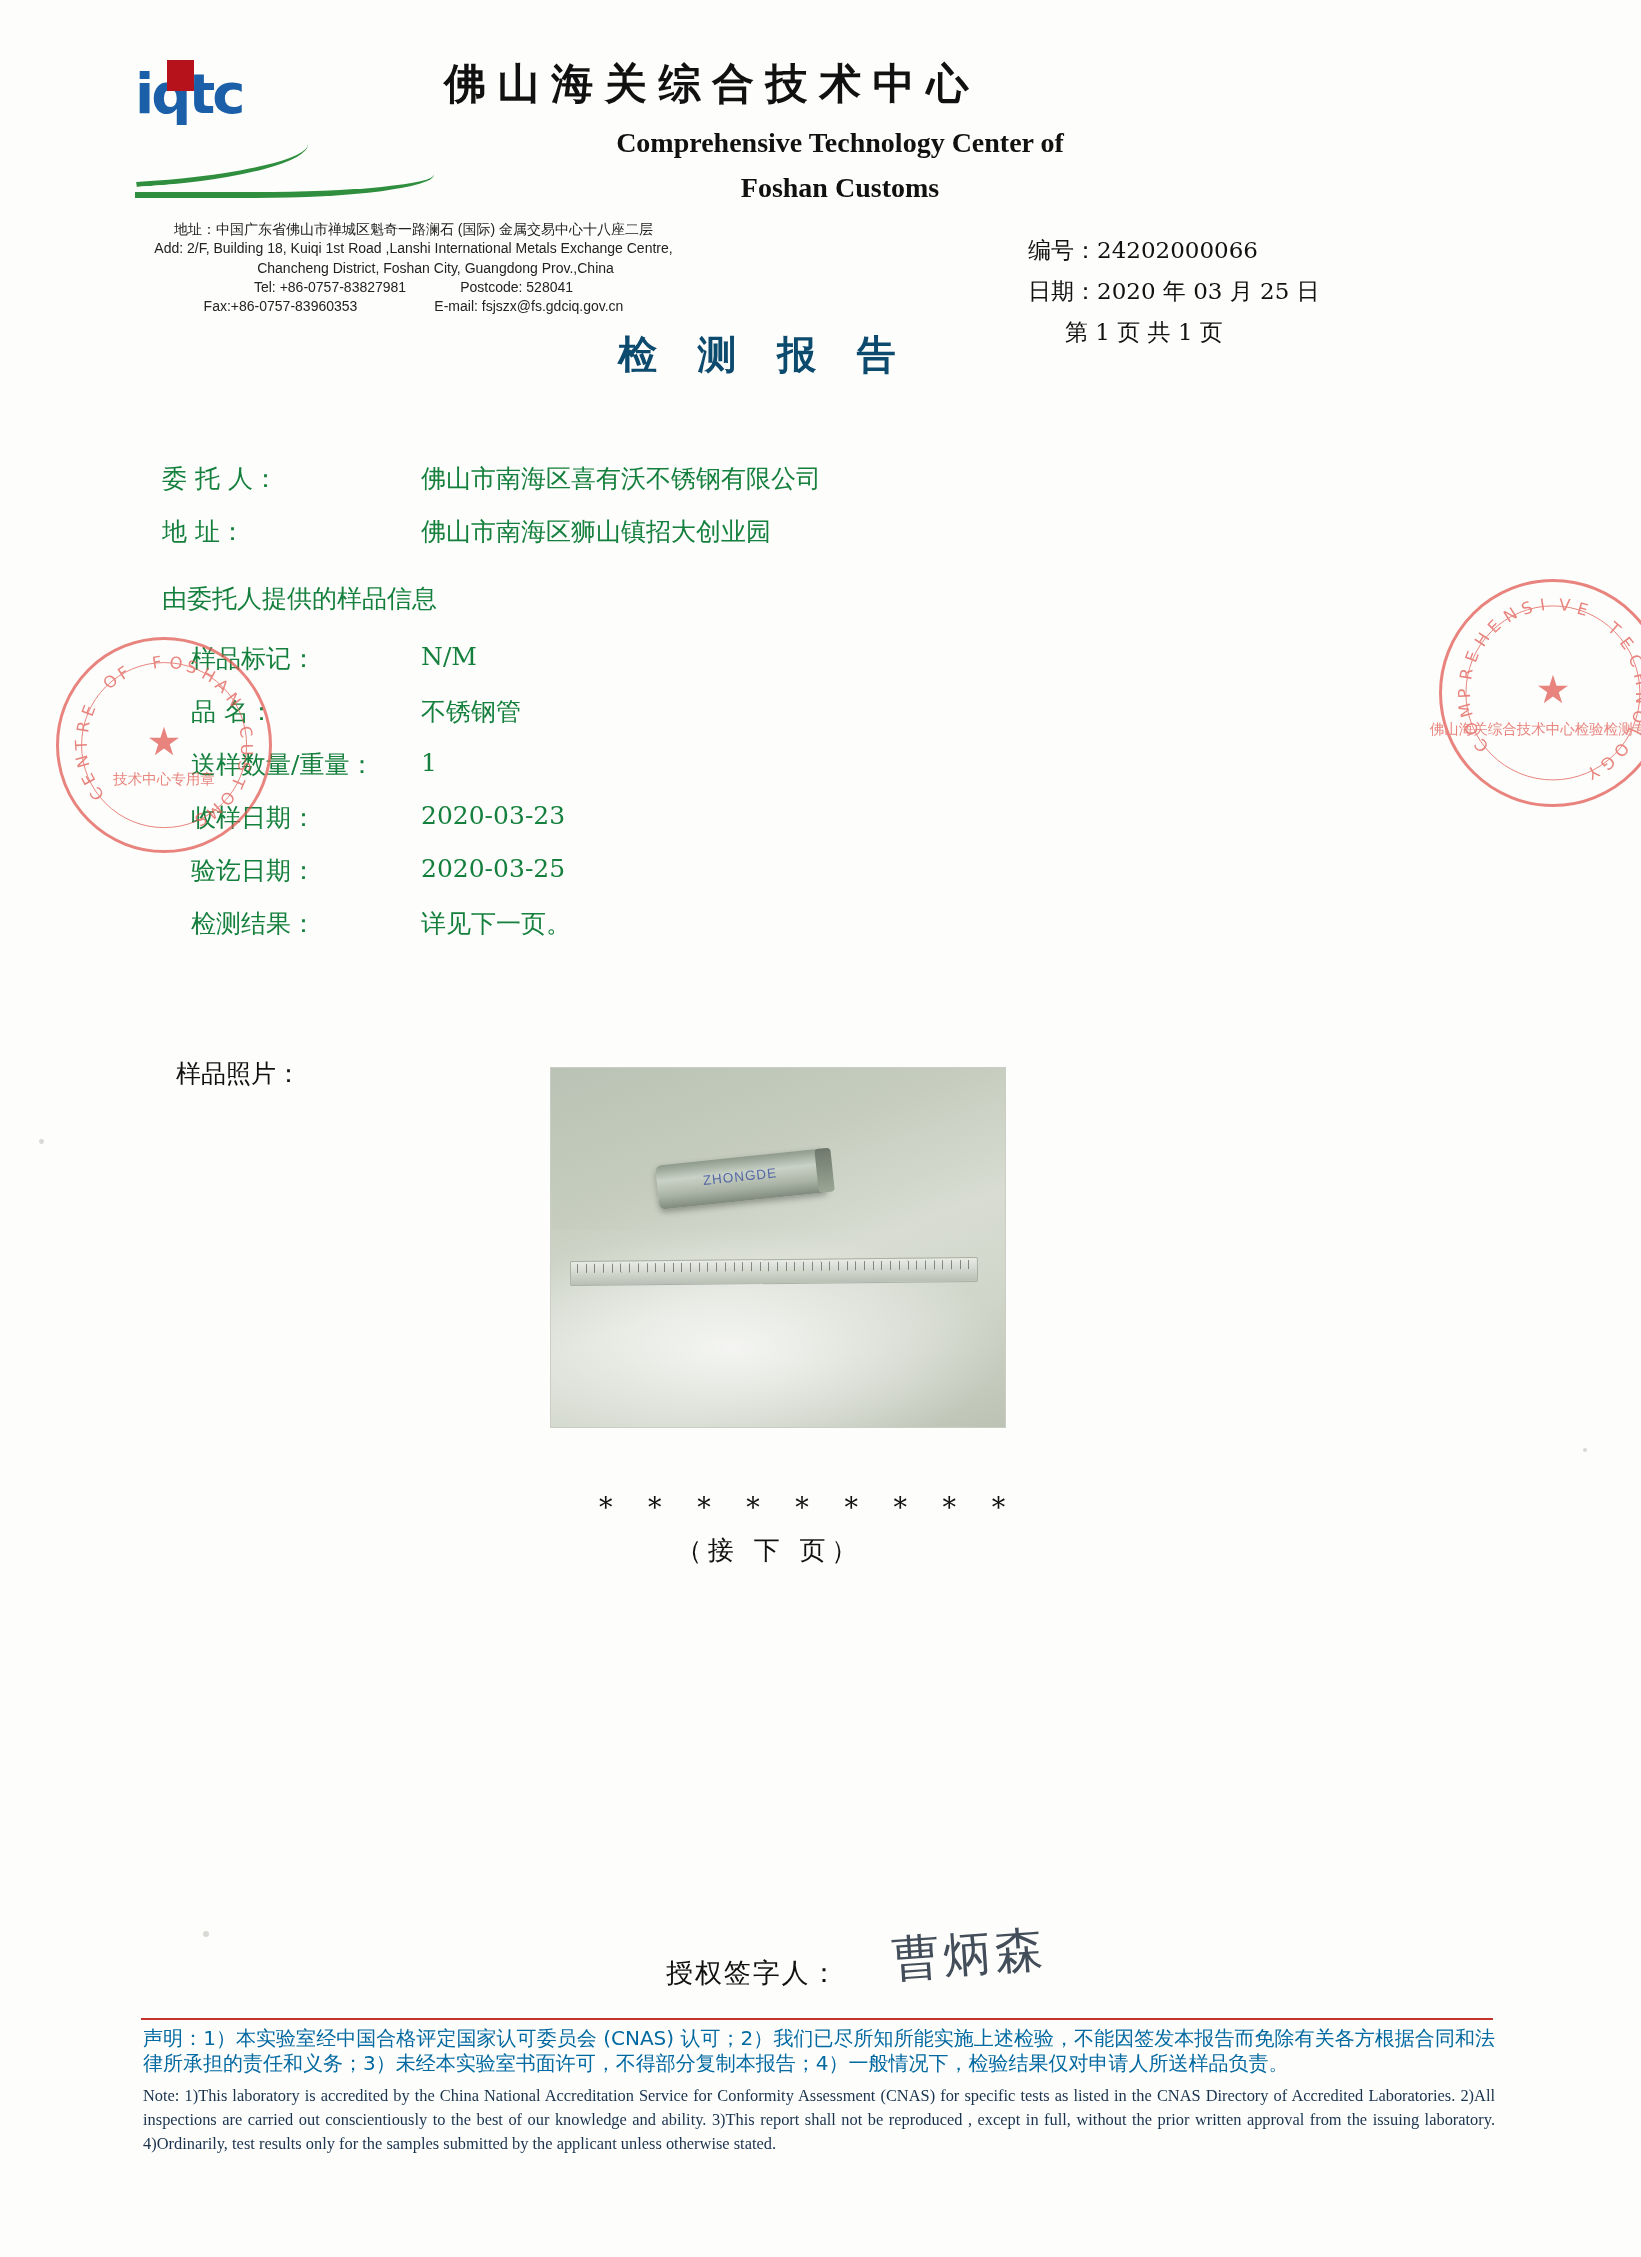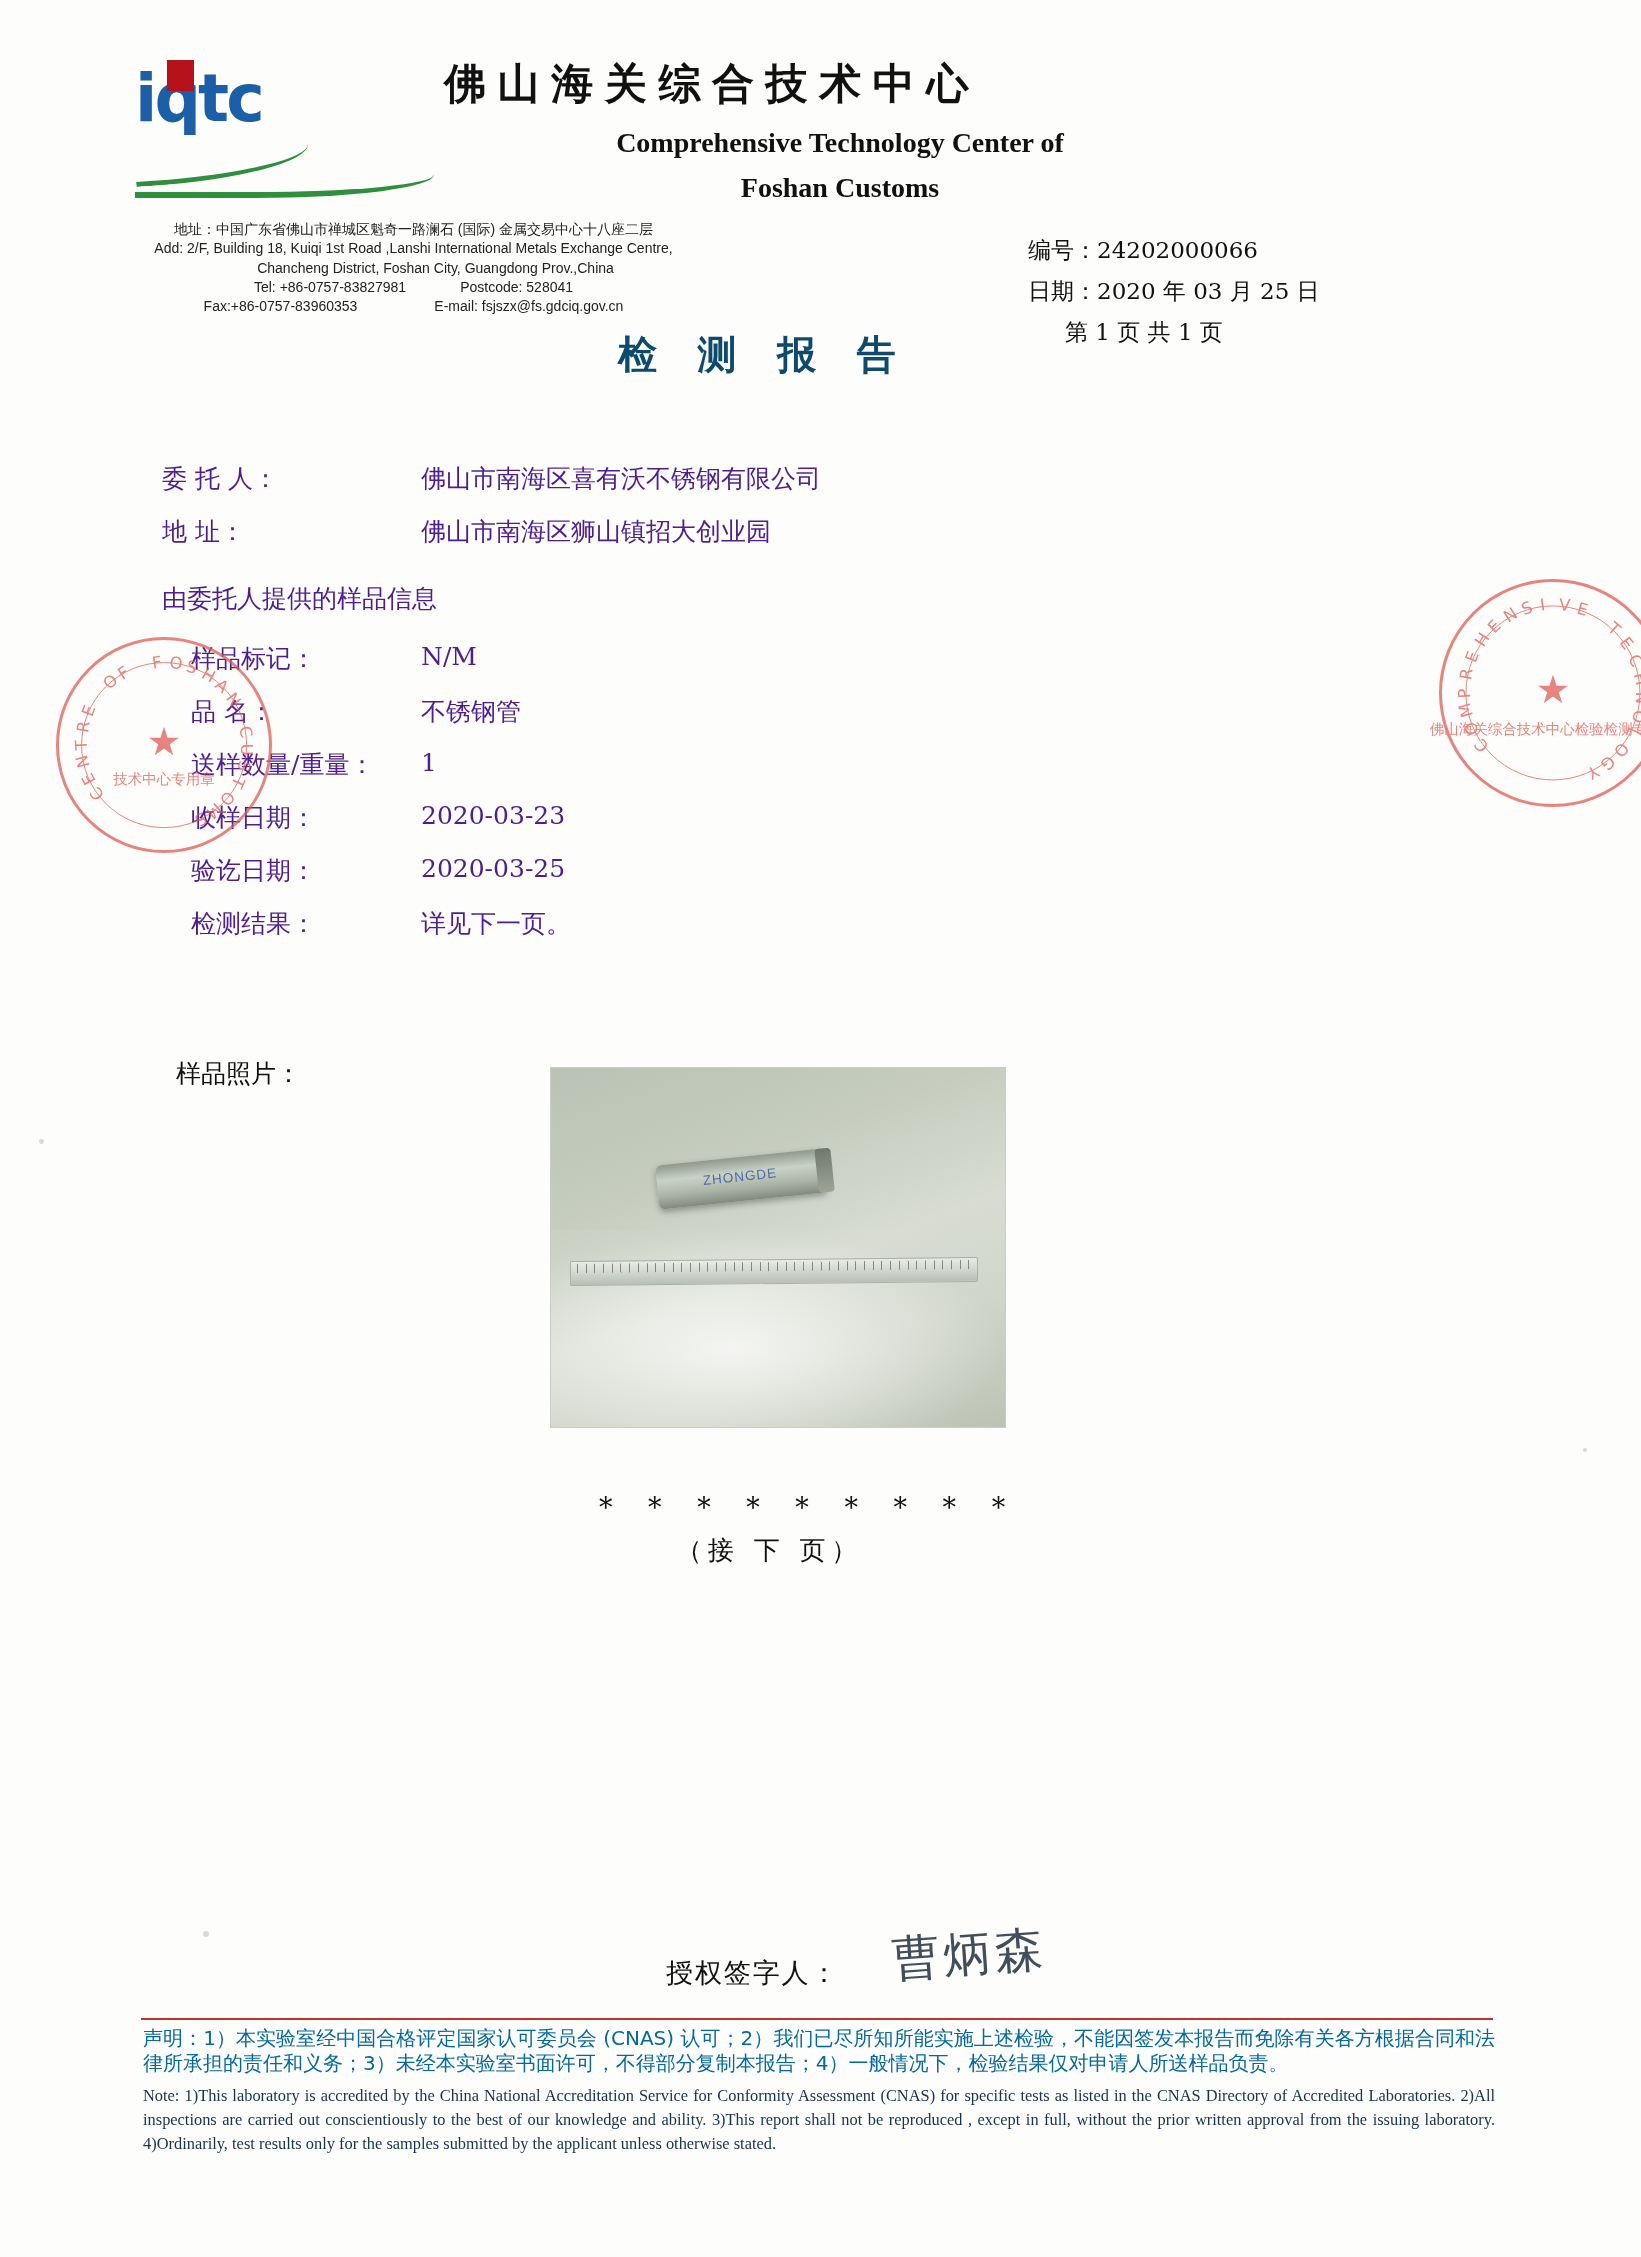--- a/index.html
+++ b/index.html
@@ -36,21 +36,21 @@
     top: 43px;
     width: 299px;
     height: 145px;
   }
   .logo-text {
     position: absolute;
     left: 0;
     top: 23px;
     font-family: "DejaVu Sans", sans-serif;
     font-weight: bold;
-    font-size: 65px;
+    font-size: 56px;
     letter-spacing: -2.9px;
     color: #1a5fa8;
     line-height: 1;
   }
   .logo-red {
     position: absolute;
     left: 32px;
     top: 17.4px;
     width: 27px;
     height: 31px;
@@ -151,21 +151,21 @@
     color: #0c4a6e;
   }
 
   
   .fields {
     position: absolute;
     left: 162px;
     top: 462px;
     width: 1159px;
     font-family: "DejaVu Serif", serif;
-    color: #4c1d95;
+    color: #15803d;
   }
   .f-row {
     position: relative;
     height: 53px;
     font-size: 25px;
   }
   .f-row .k {
     position: absolute;
     left: 0;
     top: 0;

